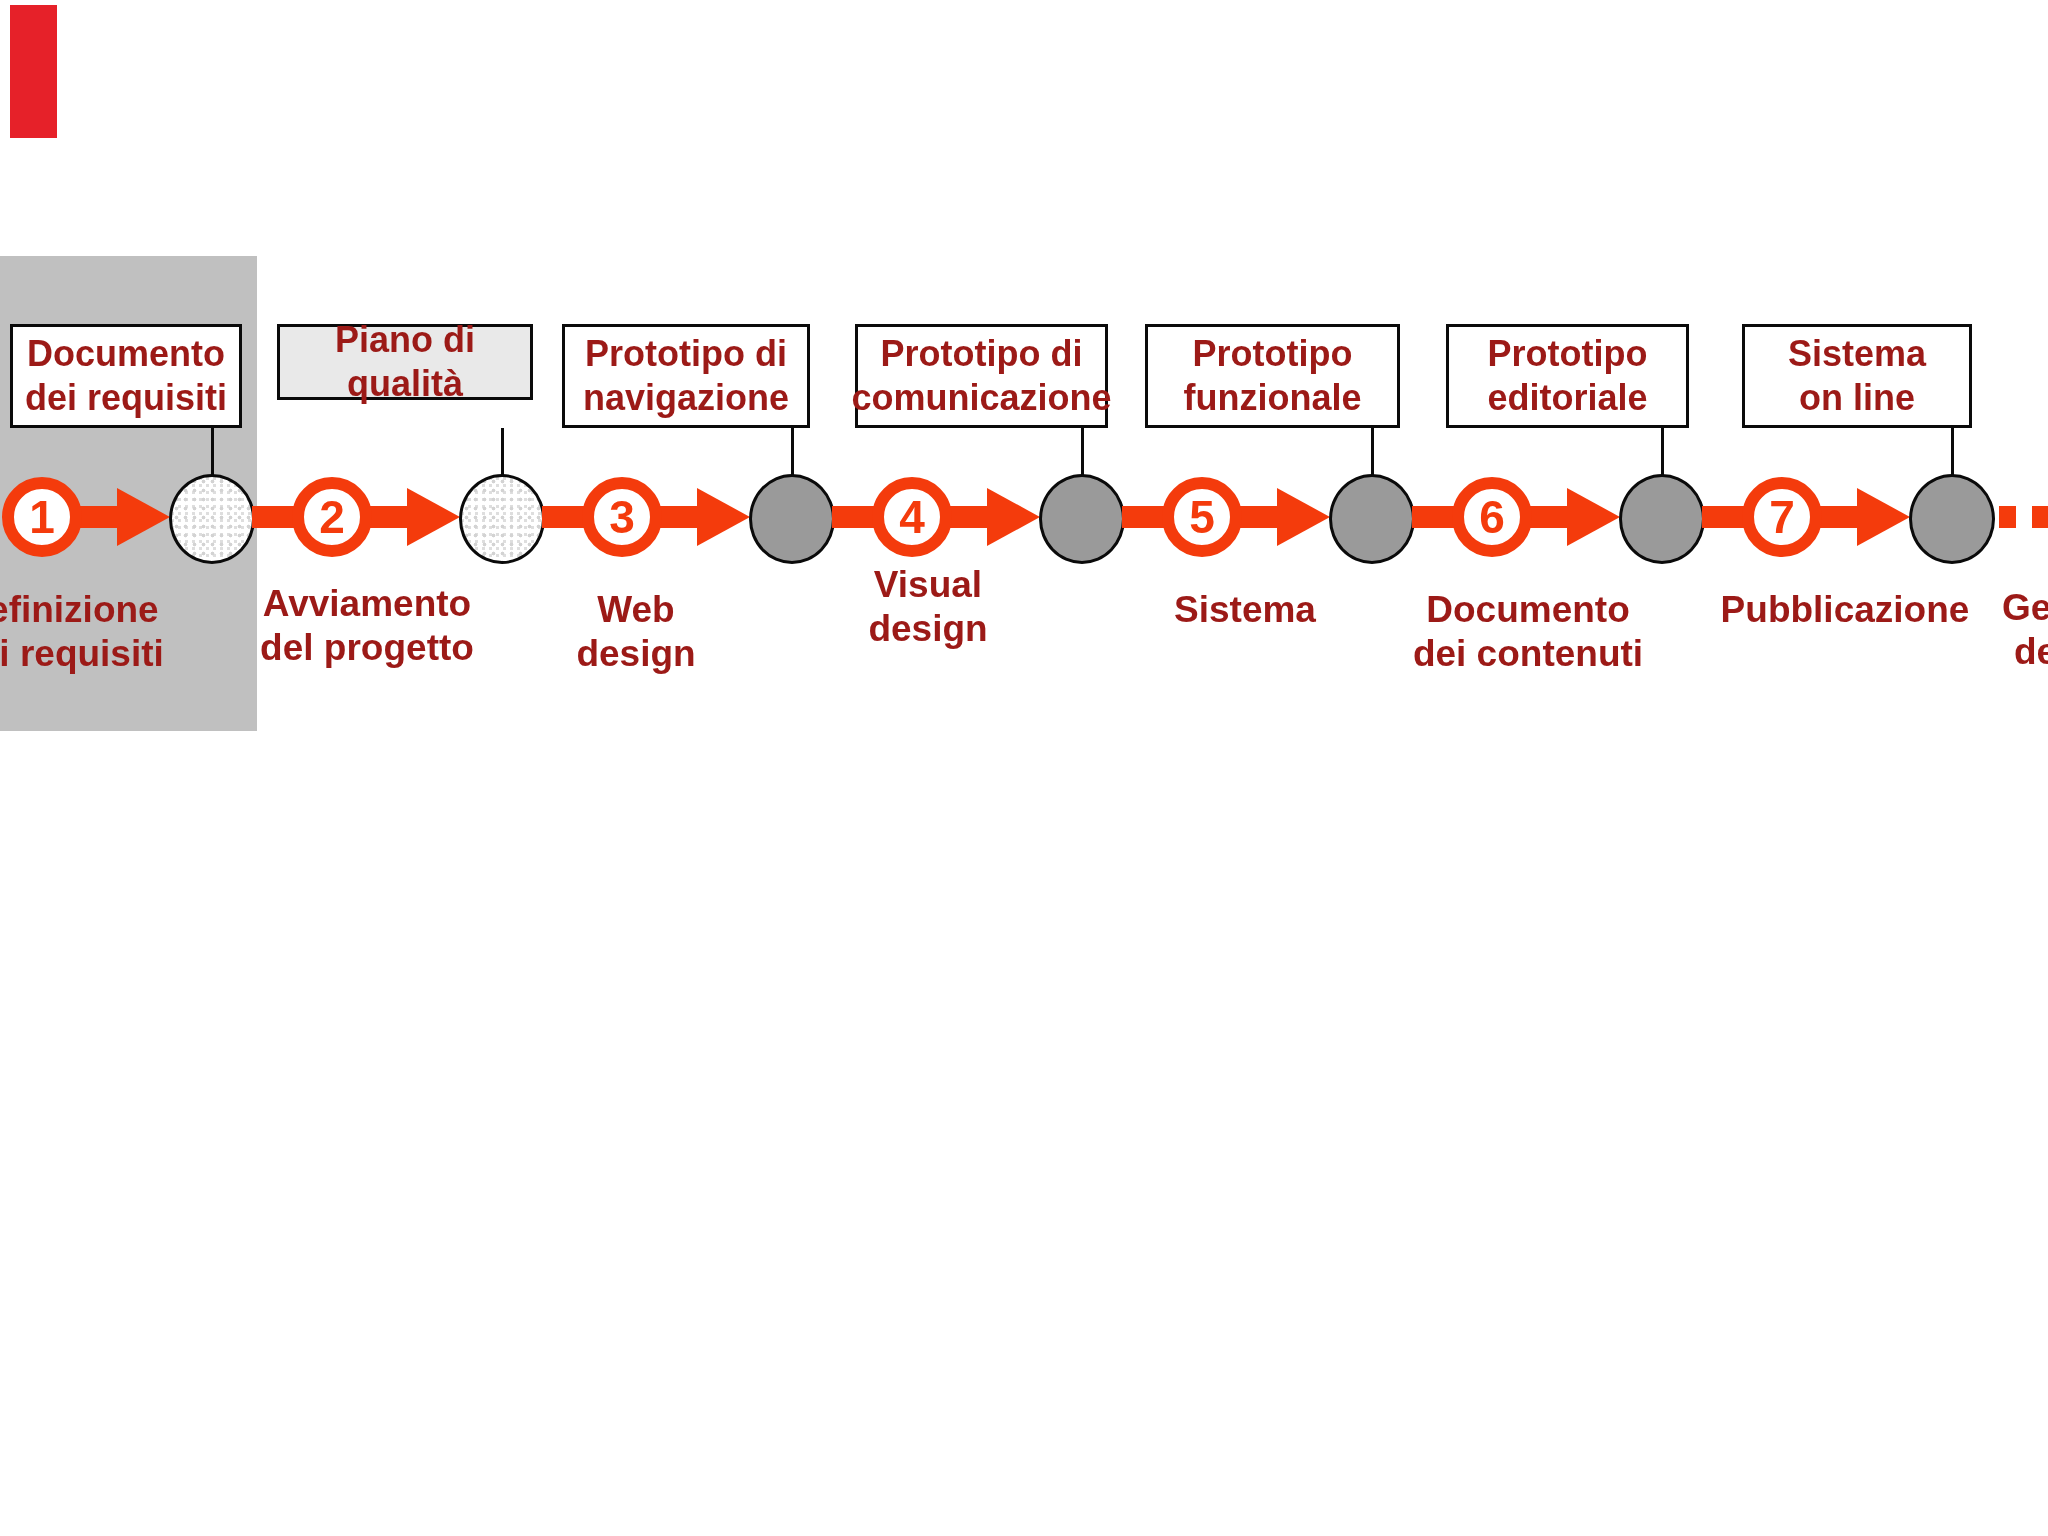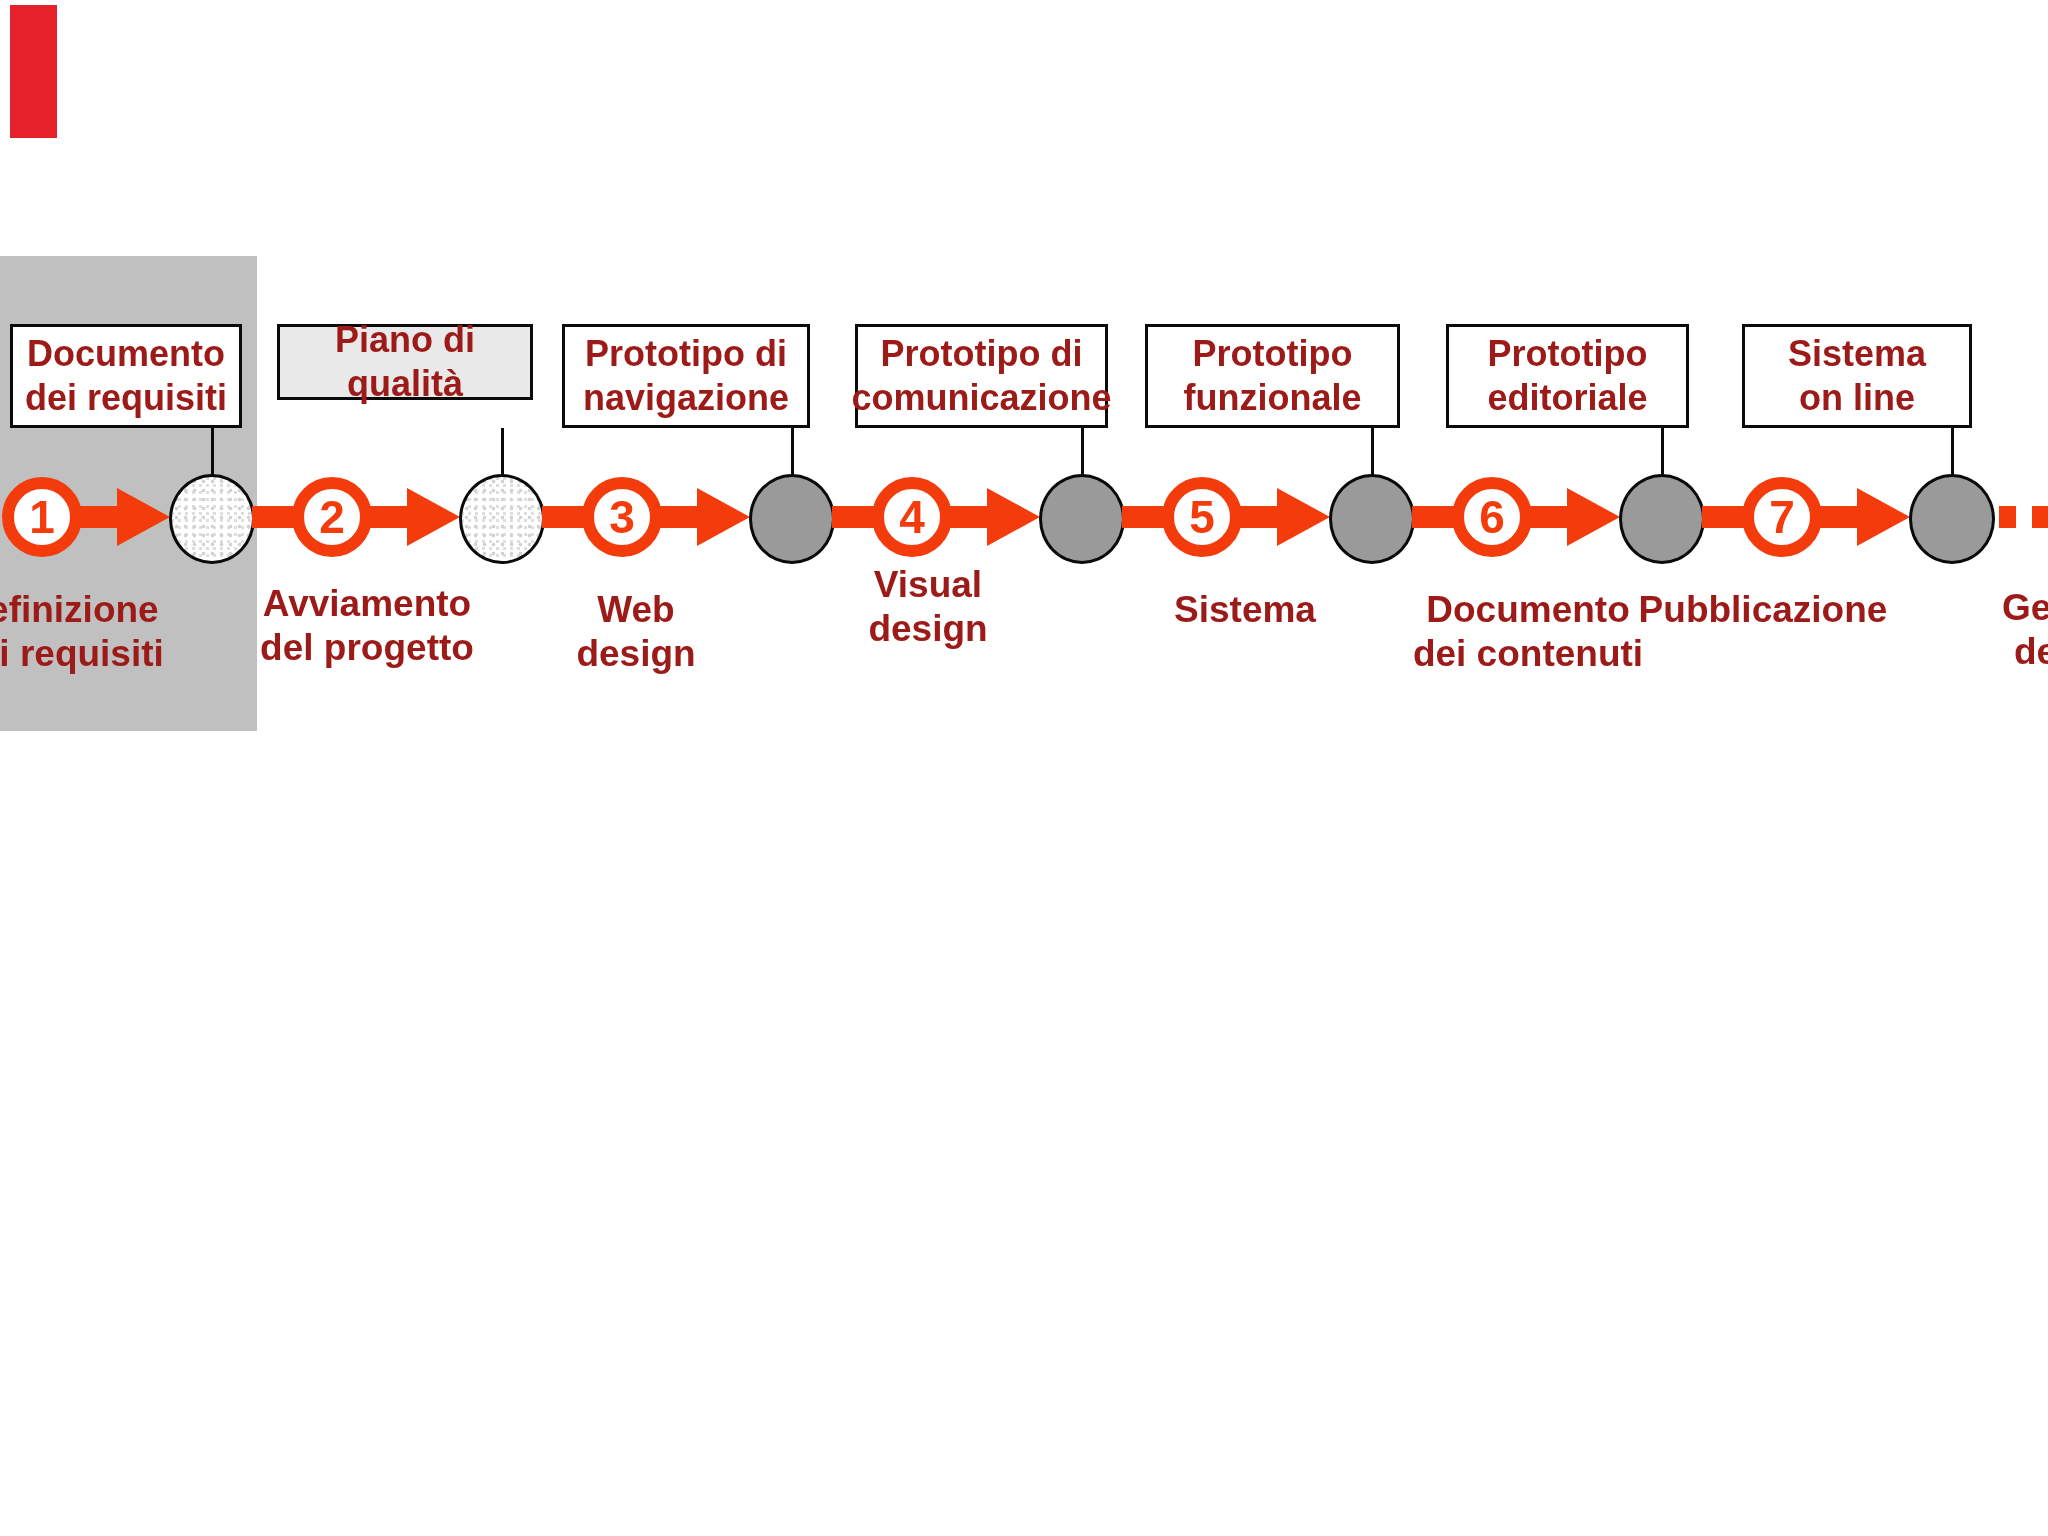--- a/index.html
+++ b/index.html
@@ -141,21 +141,21 @@
 dei contenuti</div>
       <div class="box" style="left: 1742px; top: 324px; width: 230px; height: 104px; background: rgb(255, 255, 255);">Sistema
 on line</div>
       <div class="vline" style="left: 1951px; top: 428px; height: 49px;"></div>
       <div class="bar" style="left: 1816px; top: 506px; width: 44px;"></div>
       <div class="arrowhead" style="left: 1857px; top: 488px;"></div>
       <div class="milestone solid" style="left: 1909px; top: 474px;"></div>
       <div class="ring" style="left: 1742px; top: 477px;">
         <div class="num">7</div>
       </div>
-      <div class="phase" style="left: 1593px; top: 588px;">Pubblicazione</div>
+      <div class="phase" style="left: 1675px; top: 588px;">Pubblicazione</div>
     </div>
 
   <div class="bar" style="left:1999px;top:506px;width:17px;"></div>
   <div class="bar" style="left:2032px;top:506px;width:16px;"></div>
 
   <div class="frag" style="left:2002px;top:586px;">Ge</div>
   <div class="frag" style="left:2014px;top:630px;">de</div>
 </div>
 
 </body></html>

